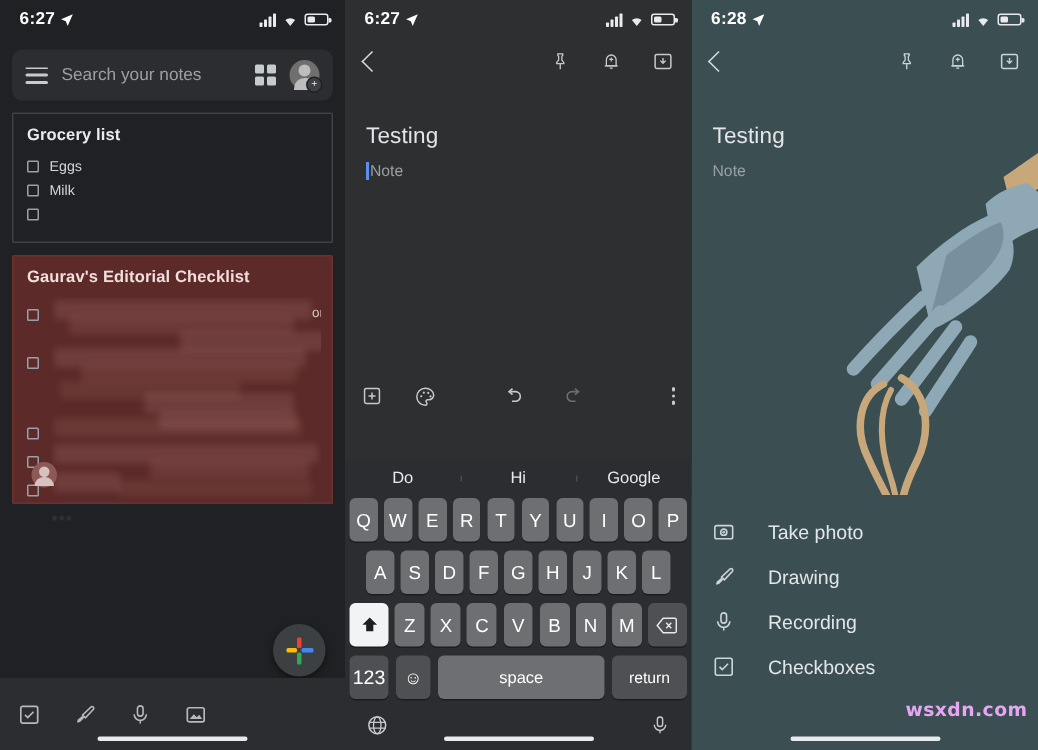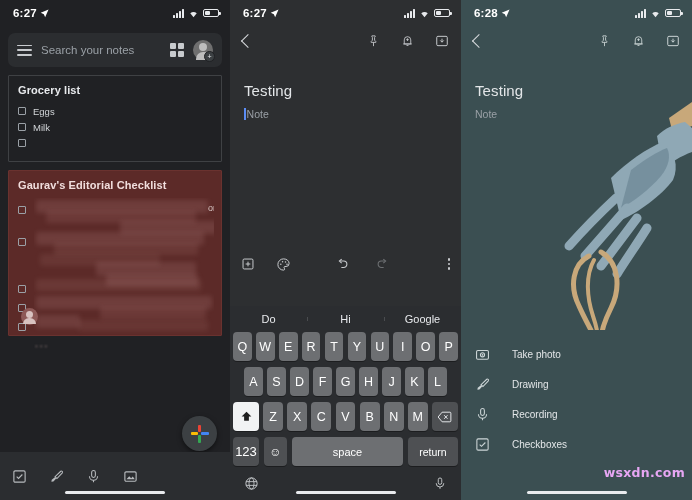--- a/index.html
+++ b/index.html
@@ -100,21 +100,21 @@
   .key.emoji{flex:0 0 23px;background:#4e5053;font-size:12px;}
   .key.space{flex:1;background:#6d6f72;font-size:11px;}
   .key.ret{flex:0 0 50px;background:#4e5053;font-size:10.5px;}
   .krow.r4{padding:0 3px;gap:5px;}
   .kbd-bottom{display:flex;align-items:center;justify-content:space-between;padding:4px 14px 0 14px;}
 
   
   .fork-wrap{position:absolute;left:0;top:100px;width:231px;height:240px;overflow:hidden;}
   .sheet{position:absolute;left:0;right:0;bottom:0;top:330px;background:#3b4f52;padding-top:9px;box-sizing:border-box;}
   .sheet-item{display:flex;align-items:center;height:30px;padding-left:14px;gap:22px;}
-  .sheet-label{color:#e3e6e8;font-size:10px;}
+  .sheet-label{color:#e3e6e8;font-size:13px;}
   .si-icon{width:15px;height:15px;flex:none;}
   .watermark{position:absolute;right:7px;bottom:20px;color:#f0abfc;font-size:12.5px;letter-spacing:.3px;font-family:"DejaVu Sans",sans-serif;opacity:.95;font-weight:bold;}
   .p3 .homebar{background:#e8eaed;}
 </style>
 </head>
 <body>
 
 <div class="stage">
 
   <div class="panel p1">

